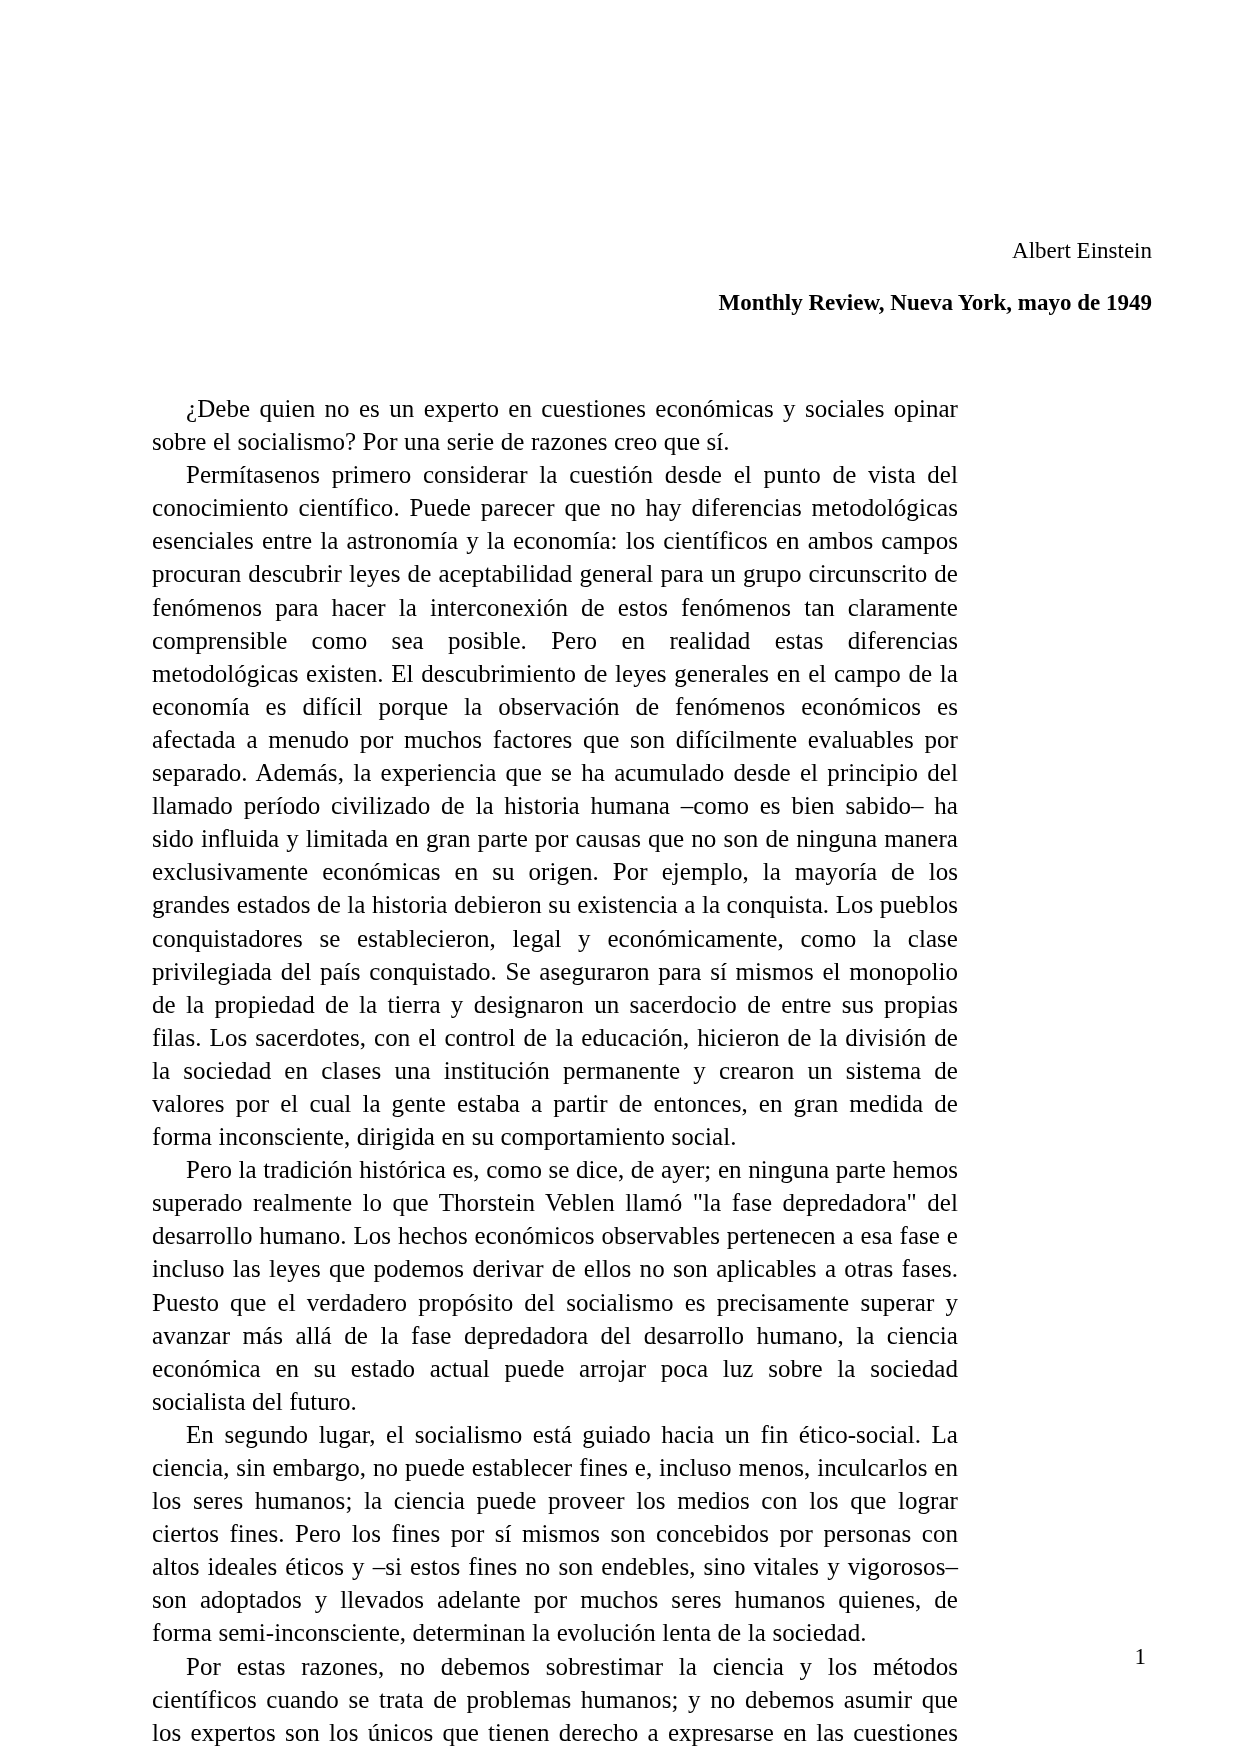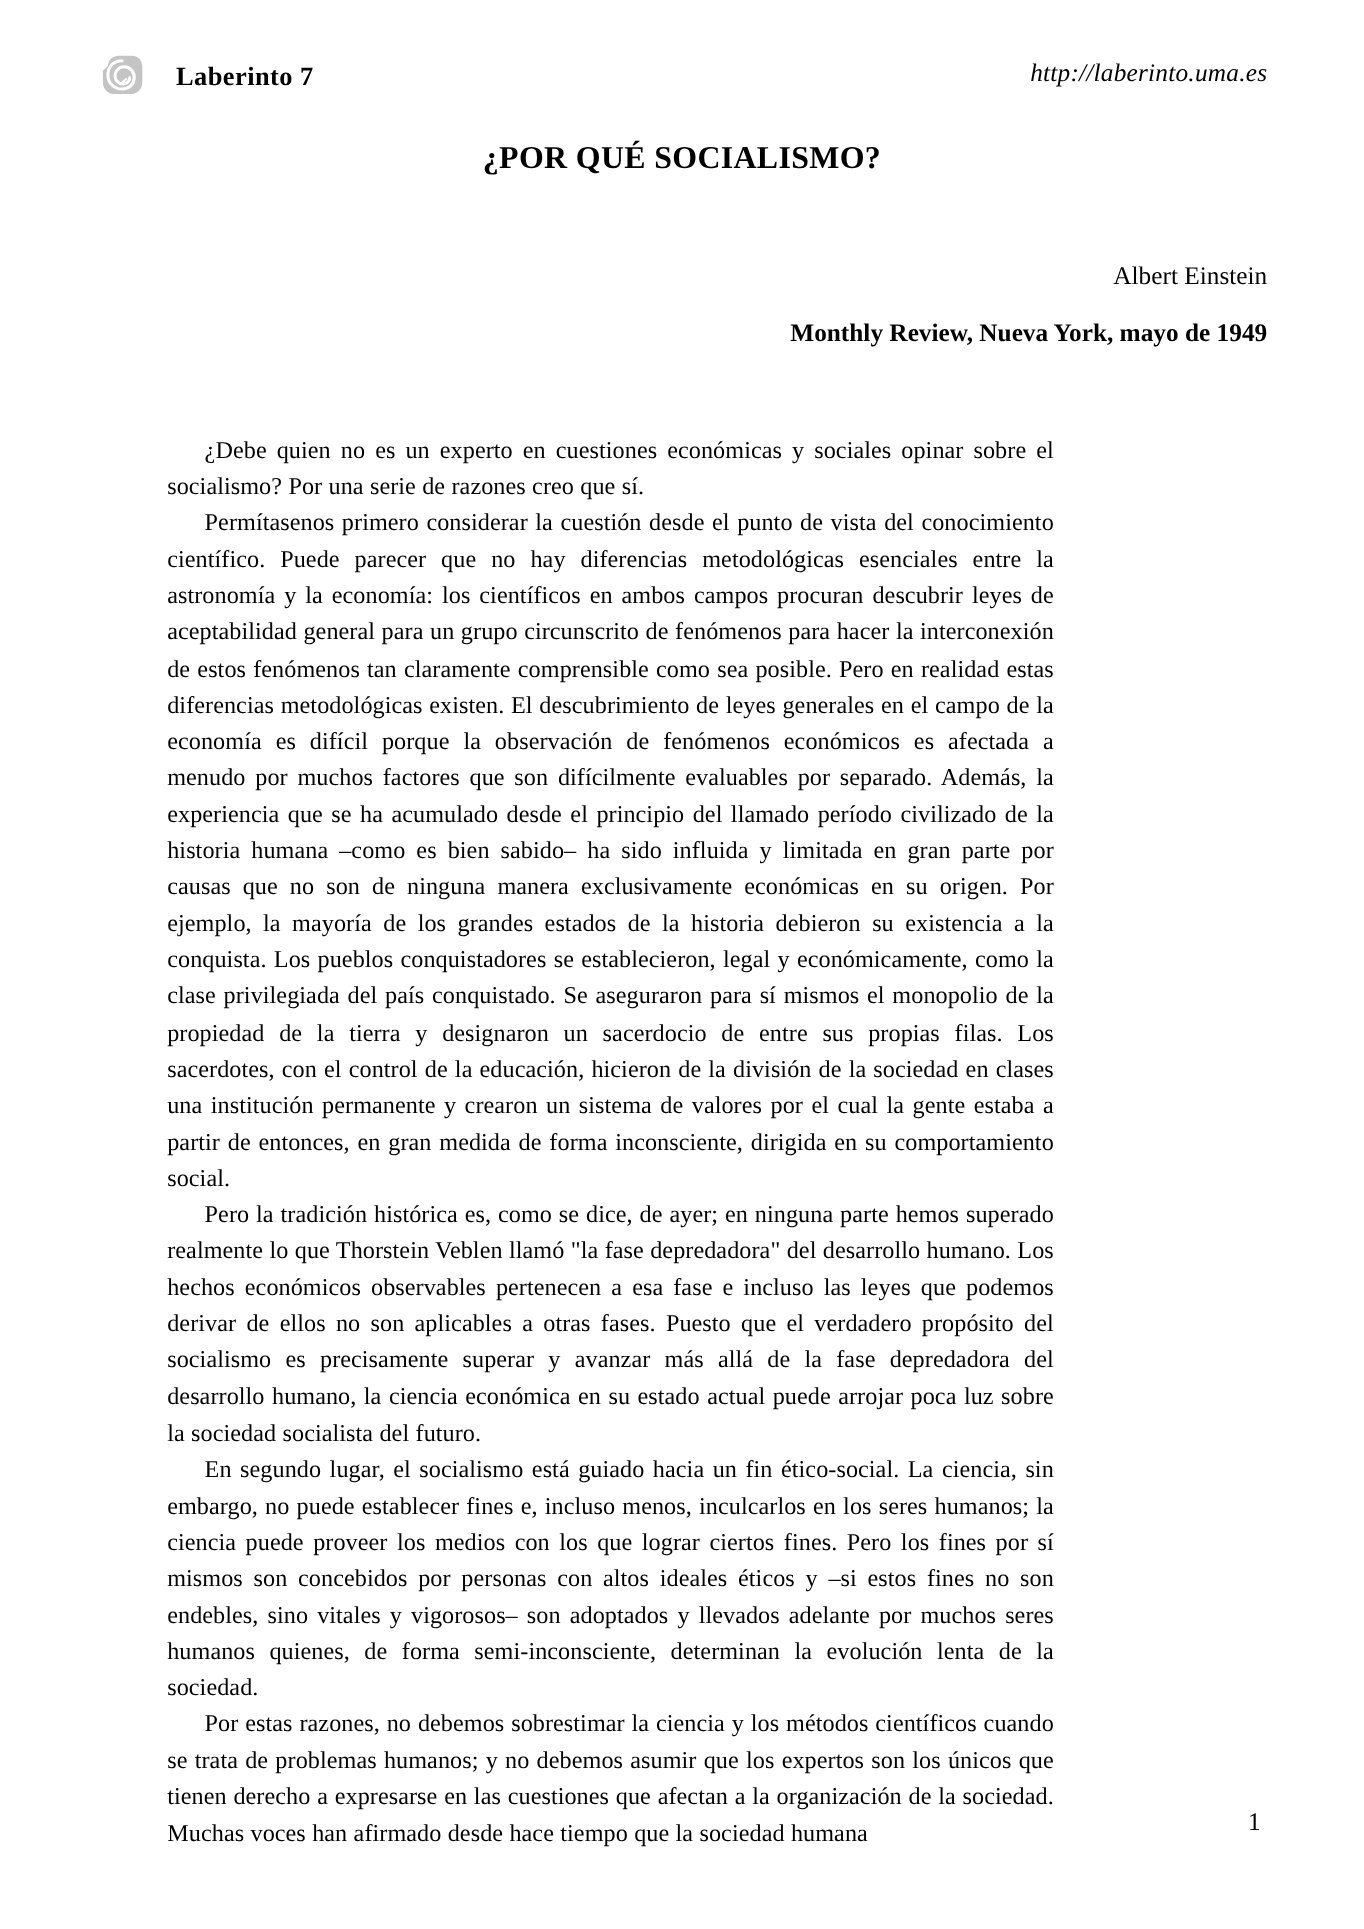--- a/index.html
+++ b/index.html
@@ -102,56 +102,41 @@
   .body-text {
     position: absolute;
     left: 152px;
     top: 392px;
     width: 806px;
   }
   .body-text p {
     margin: 0 0 0 0;
     text-indent: 34px;
     text-align: justify;
-    font-size: 22px;
+    font-size: 25px;
     line-height: 33.1px;
     letter-spacing: 0.05px;
     word-spacing: 0.2px;
     hyphens: none;
   }
 
   
   .page-number {
     position: absolute;
     right: 94px;
     bottom: 84px;
     font-size: 23px;
   }
 </style>
 </head>
 <body>
 
 <div class="page">
 
-  <div class="header">
-    <div class="header-left">
-      <svg class="logo" viewBox="0 0 100 100">
-        <path d="M22 30 C22 18, 32 10, 44 10 L70 10 C82 10, 90 20, 90 32 L90 62
-                 C90 76, 80 86, 66 86 L36 86 C22 86, 12 76, 12 62 L12 40 Z" fill="#c4c4c4"></path>
-        <path d="M50 20 C33 20, 22 32, 22 48 C22 64, 34 76, 50 76 C64 76, 74 66, 74 53
-                 C74 41, 65 32, 54 32 C44 32, 36 40, 36 50 C36 59, 43 66, 52 66
-                 C59 66, 65 60, 65 53" fill="none" stroke="#ffffff" stroke-width="6" stroke-linecap="round"></path>
-        <path d="M58 56 L47 66" fill="none" stroke="#ffffff" stroke-width="4" stroke-linecap="round"></path>
-      </svg>
-      <span class="header-title">Laberinto  7</span>
-    </div>
-    <div class="header-right">http://laberinto.uma.es</div>
-  </div>
 
-  <div class="doc-title">¿POR QUÉ SOCIALISMO?</div>
   <div class="author">Albert Einstein</div>
   <div class="source">Monthly Review, Nueva York, mayo de 1949</div>
 
   <div class="body-text">
     <p>¿Debe quien no es un experto en cuestiones económicas y sociales opinar sobre el socialismo? Por una serie de razones creo que sí.</p>
     <p>Permítasenos primero considerar la cuestión desde el punto de vista del conocimiento científico. Puede parecer que no hay diferencias metodológicas esenciales entre la astronomía y la economía: los científicos en ambos campos procuran descubrir leyes de aceptabilidad general para un grupo circunscrito de fenómenos para hacer la interconexión de estos fenómenos tan claramente comprensible como sea posible. Pero en realidad estas diferencias metodológicas existen. El descubrimiento de leyes generales en el campo de la economía es difícil porque la observación de fenómenos económicos es afectada a menudo por muchos factores que son difícilmente evaluables por separado. Además, la experiencia que se ha acumulado desde el principio del llamado período civilizado de la historia humana –como es bien sabido– ha sido influida y limitada en gran parte por causas que no son de ninguna manera exclusivamente económicas en su origen. Por ejemplo, la mayoría de los grandes estados de la historia debieron su existencia a la conquista. Los pueblos conquistadores se establecieron, legal y económicamente, como la clase privilegiada del país conquistado. Se aseguraron para sí mismos el monopolio de la propiedad de la tierra y designaron un sacerdocio de entre sus propias filas. Los sacerdotes, con el control de la educación, hicieron de la división de la sociedad en clases una institución permanente y crearon un sistema de valores por el cual la gente estaba a partir de entonces, en gran medida de forma inconsciente, dirigida en su comportamiento social.</p>
     <p>Pero la tradición histórica es, como se dice, de ayer; en ninguna parte hemos superado realmente lo que Thorstein Veblen llamó "la fase depredadora" del desarrollo humano. Los hechos económicos observables pertenecen a esa fase e incluso las leyes que podemos derivar de ellos no son aplicables a otras fases. Puesto que el verdadero propósito del socialismo es precisamente superar y avanzar más allá de la fase depredadora del desarrollo humano, la ciencia económica en su estado actual puede arrojar poca luz sobre la sociedad socialista del futuro.</p>
     <p>En segundo lugar, el socialismo está guiado hacia un fin ético-social. La ciencia, sin embargo, no puede establecer fines e, incluso menos, inculcarlos en los seres humanos; la ciencia puede proveer los medios con los que lograr ciertos fines. Pero los fines por sí mismos son concebidos por personas con altos ideales éticos y –si estos fines no son endebles, sino vitales y vigorosos– son adoptados y llevados adelante por muchos seres humanos quienes, de forma semi-inconsciente, determinan la evolución lenta de la sociedad.</p>
     <p>Por estas razones, no debemos sobrestimar la ciencia y los métodos científicos cuando se trata de problemas humanos; y no debemos asumir que los expertos son los únicos que tienen derecho a expresarse en las cuestiones que afectan a la organización de la sociedad. Muchas voces han afirmado desde hace tiempo que la sociedad humana</p>
   </div>

